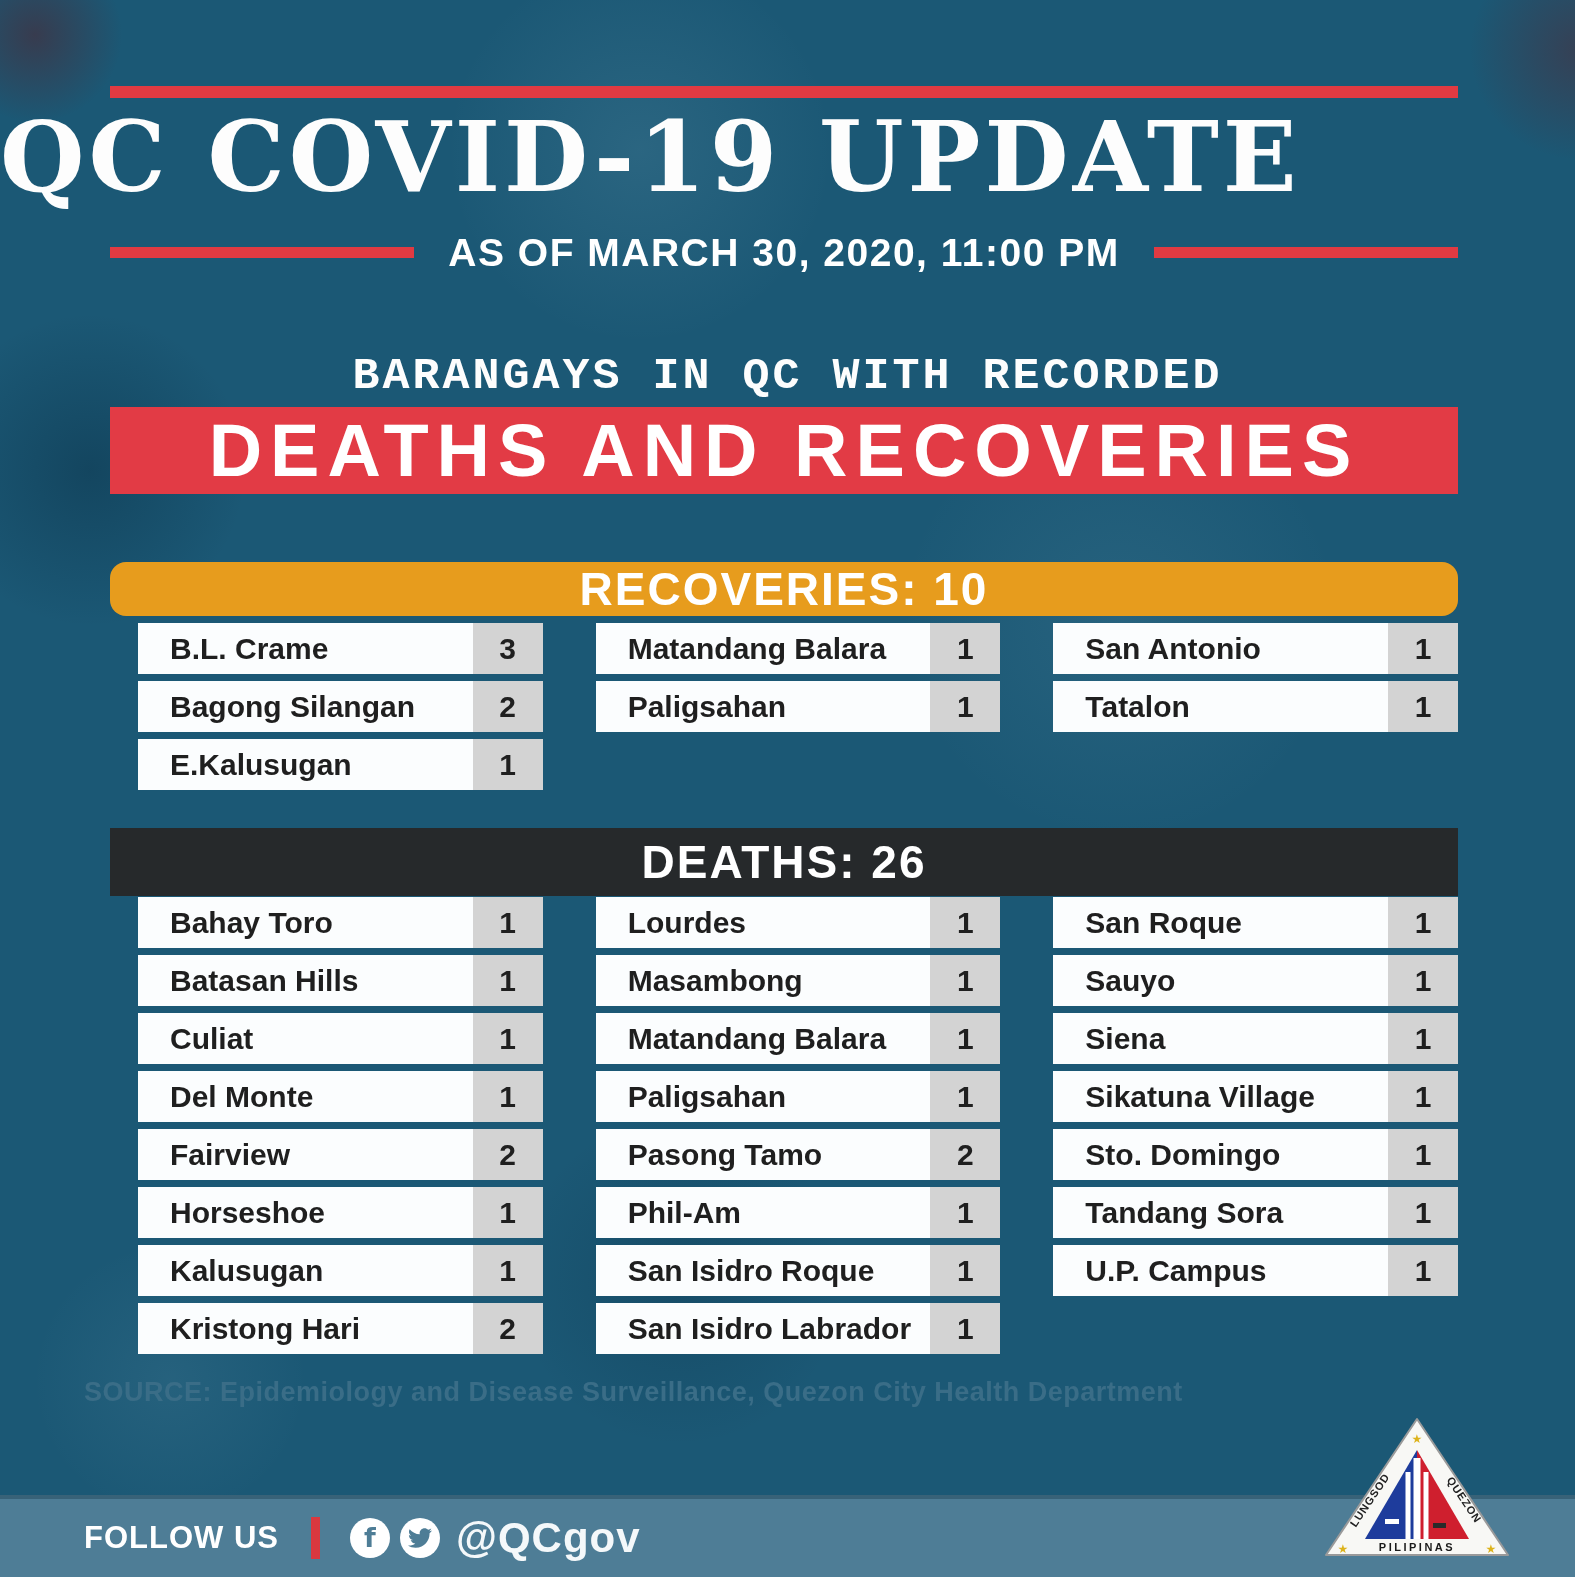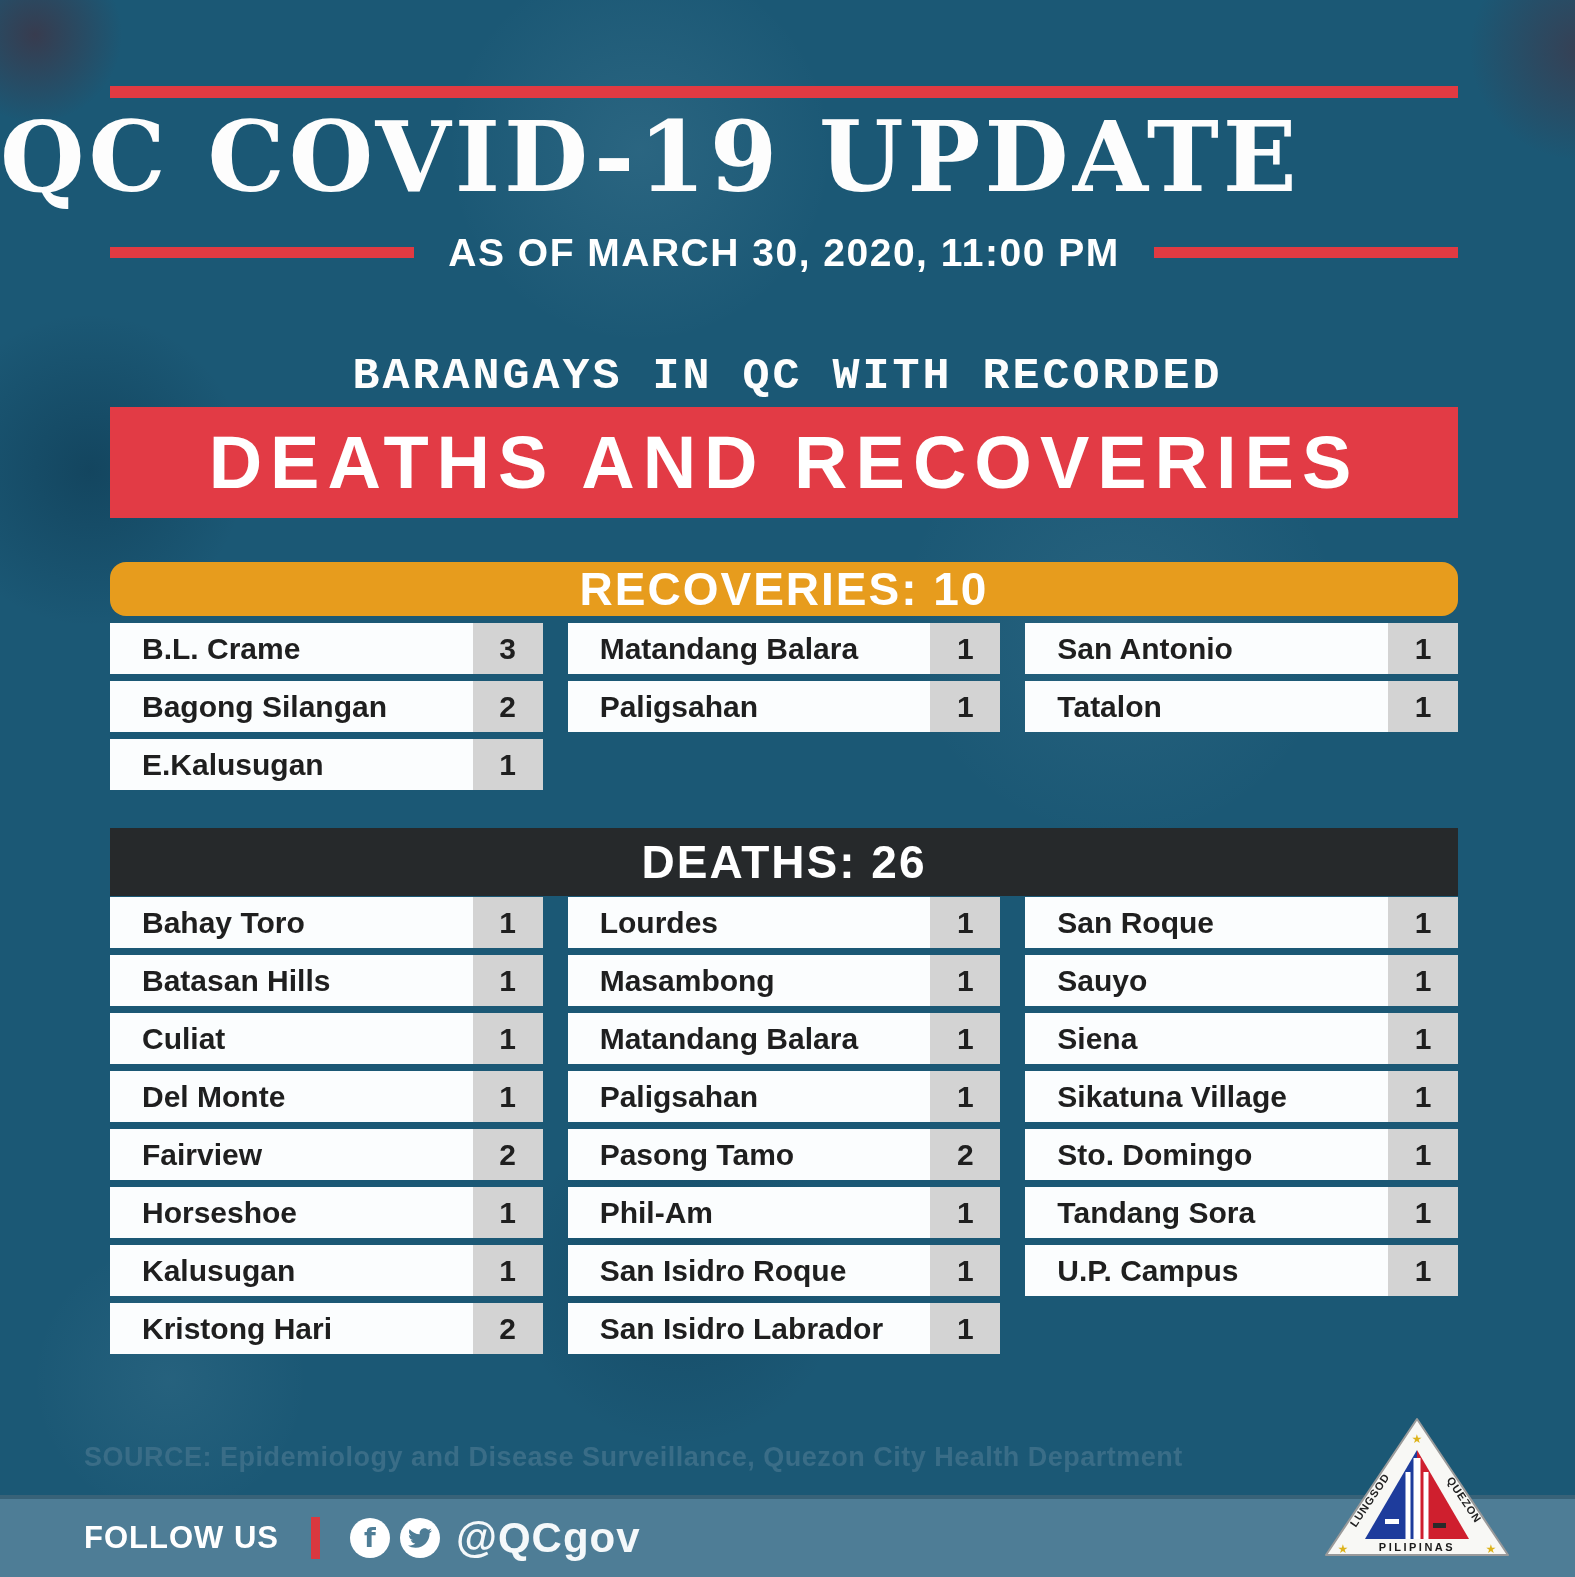--- a/index.html
+++ b/index.html
@@ -30,46 +30,46 @@
   }
   .as-of-row .rule{flex:1;height:11px;background:#e13a42;}
   .as-of{
     font-size:39px;font-weight:bold;color:#ffffff;letter-spacing:1.5px;white-space:nowrap;
   }
   .section-heading{
     position:absolute;left:0;top:351px;width:100%;text-align:center;
     font-size:45px;font-weight:bold;color:#fdfdfd;letter-spacing:3px;white-space:nowrap;font-family:Liberation Mono, monospace;
   }
   .section-banner{
-    position:absolute;left:110px;width:1348px;top:407px;height:111px;
+    position:absolute;left:110px;width:1348px;top:407px;height:87px;
     background:#e23b45;display:flex;align-items:center;justify-content:center;
     font-size:74px;font-weight:bold;color:#ffffff;letter-spacing:8px;white-space:nowrap;
   }
   .tbanner{
     position:absolute;left:110px;width:1348px;
     display:flex;align-items:center;justify-content:center;
     font-weight:bold;color:#ffffff;font-size:46px;letter-spacing:2px;white-space:nowrap;
   }
   .tbanner.orange{top:562px;height:54px;background:#e79c1d;border-radius:16px;}
   .tbanner.dark{top:828px;height:68px;background:#26292b;}
 
   .tgrid{position:absolute;left:110px;width:1348px;display:flex;gap:25px;}
   .tcol{flex:1;display:flex;flex-direction:column;}
   .trow{height:51px;margin-bottom:7px;display:flex;flex:none;}
   .tname{
     flex:1;background:#fbfdfe;display:flex;align-items:center;
-    padding:0 8px 0 32px;font-size:30px;font-weight:600;color:#1f1f1f;white-space:nowrap;
+    padding:0 8px 0 32px;font-size:30px;font-weight:600;color:#1f1f1f;white-space:nowrap;margin-left:28px;
   }
   .tcount{
     width:70px;background:#d3d3d3;display:flex;align-items:center;justify-content:center;
     font-size:30px;font-weight:600;color:#1f1f1f;
   }
 
   .source{
-    position:absolute;left:84px;top:1442px;
+    position:absolute;left:84px;top:1377px;
     font-size:27px;font-weight:bold;color:#3a6d87;letter-spacing:.5px;white-space:nowrap;
   }
   .footer{
     position:absolute;left:0;top:1495px;width:1575px;height:82px;
     background:#4e7d96;border-top:4px solid rgba(18,48,66,.35);box-sizing:border-box;
     display:flex;align-items:center;padding-left:84px;
   }
   .follow{font-size:31px;font-weight:bold;color:#ffffff;letter-spacing:1px;white-space:nowrap;}
   .fsep{width:9px;height:42px;background:#d9383f;margin:0 30px 0 32px;flex:none;}
   .sicon{

